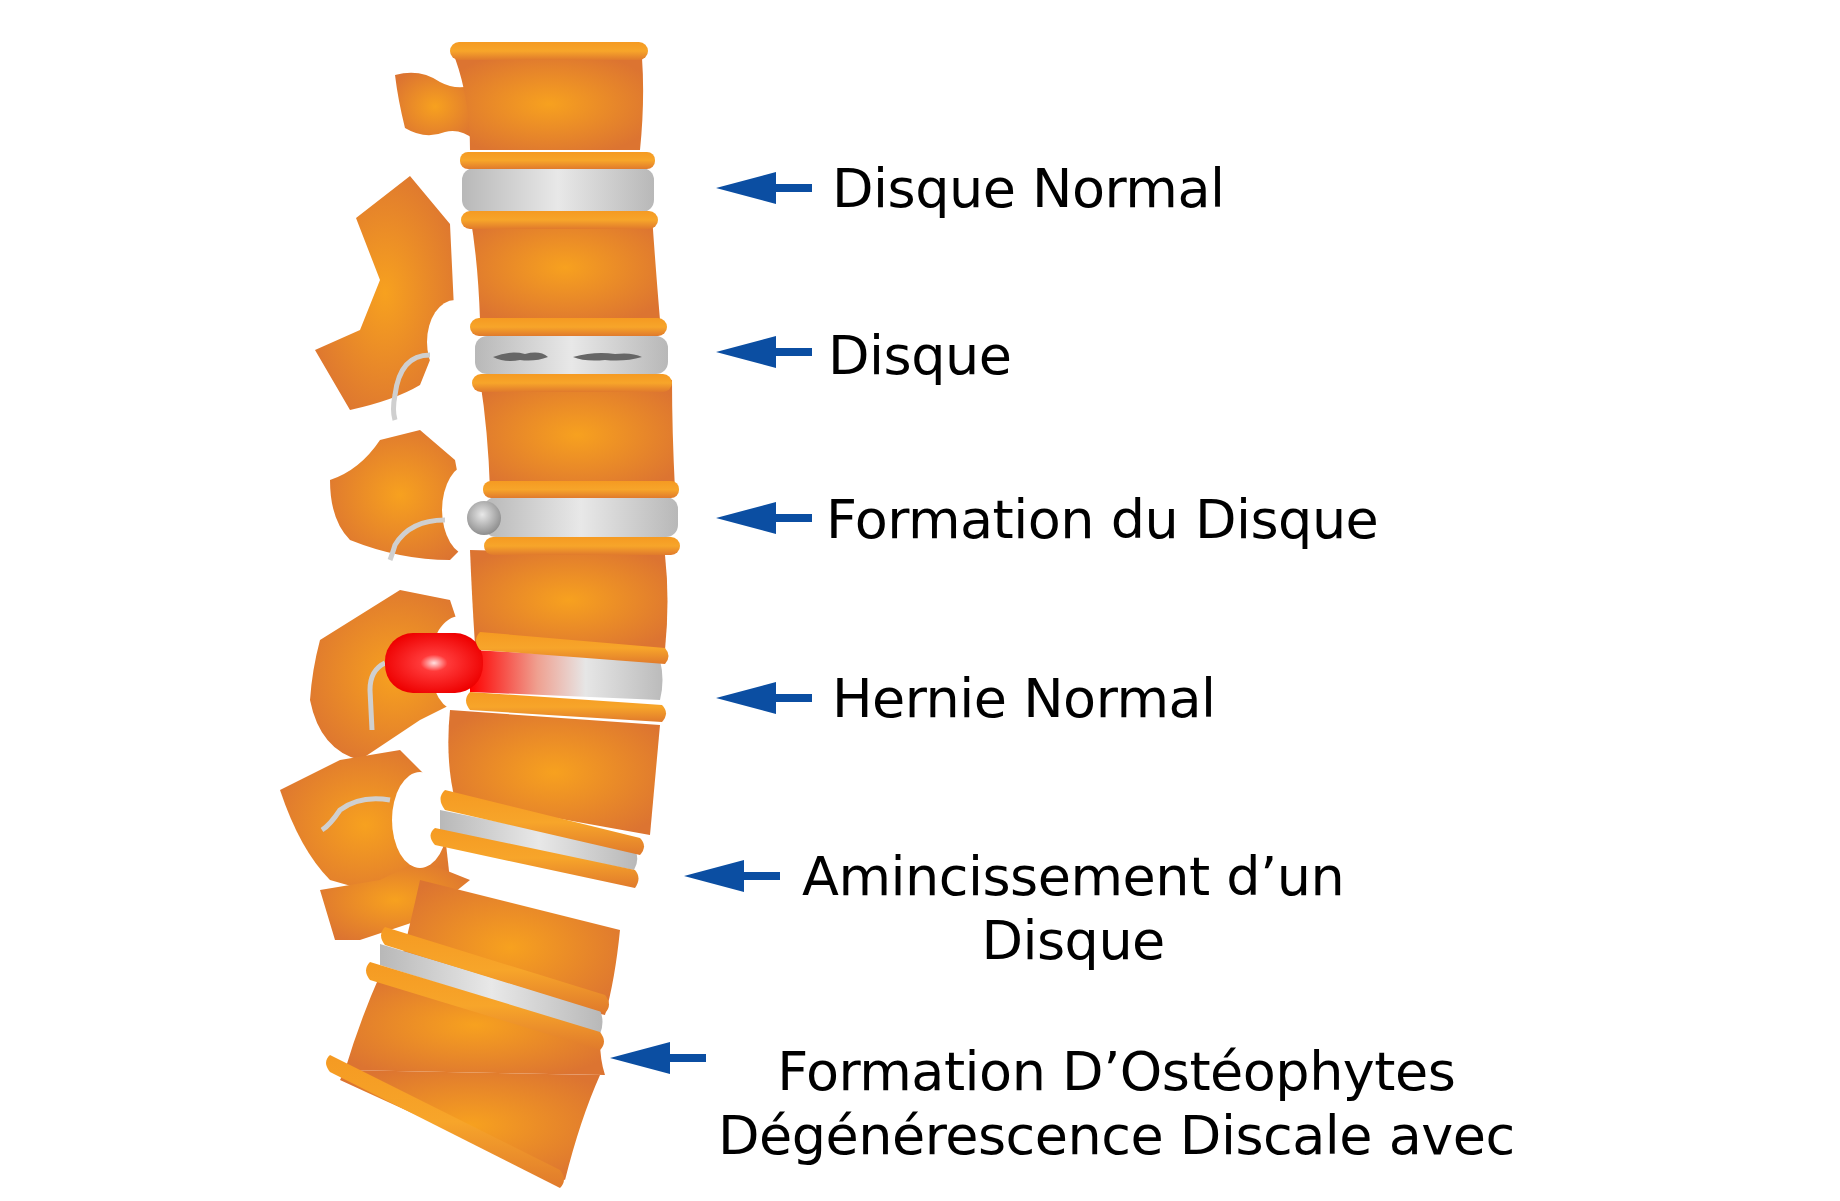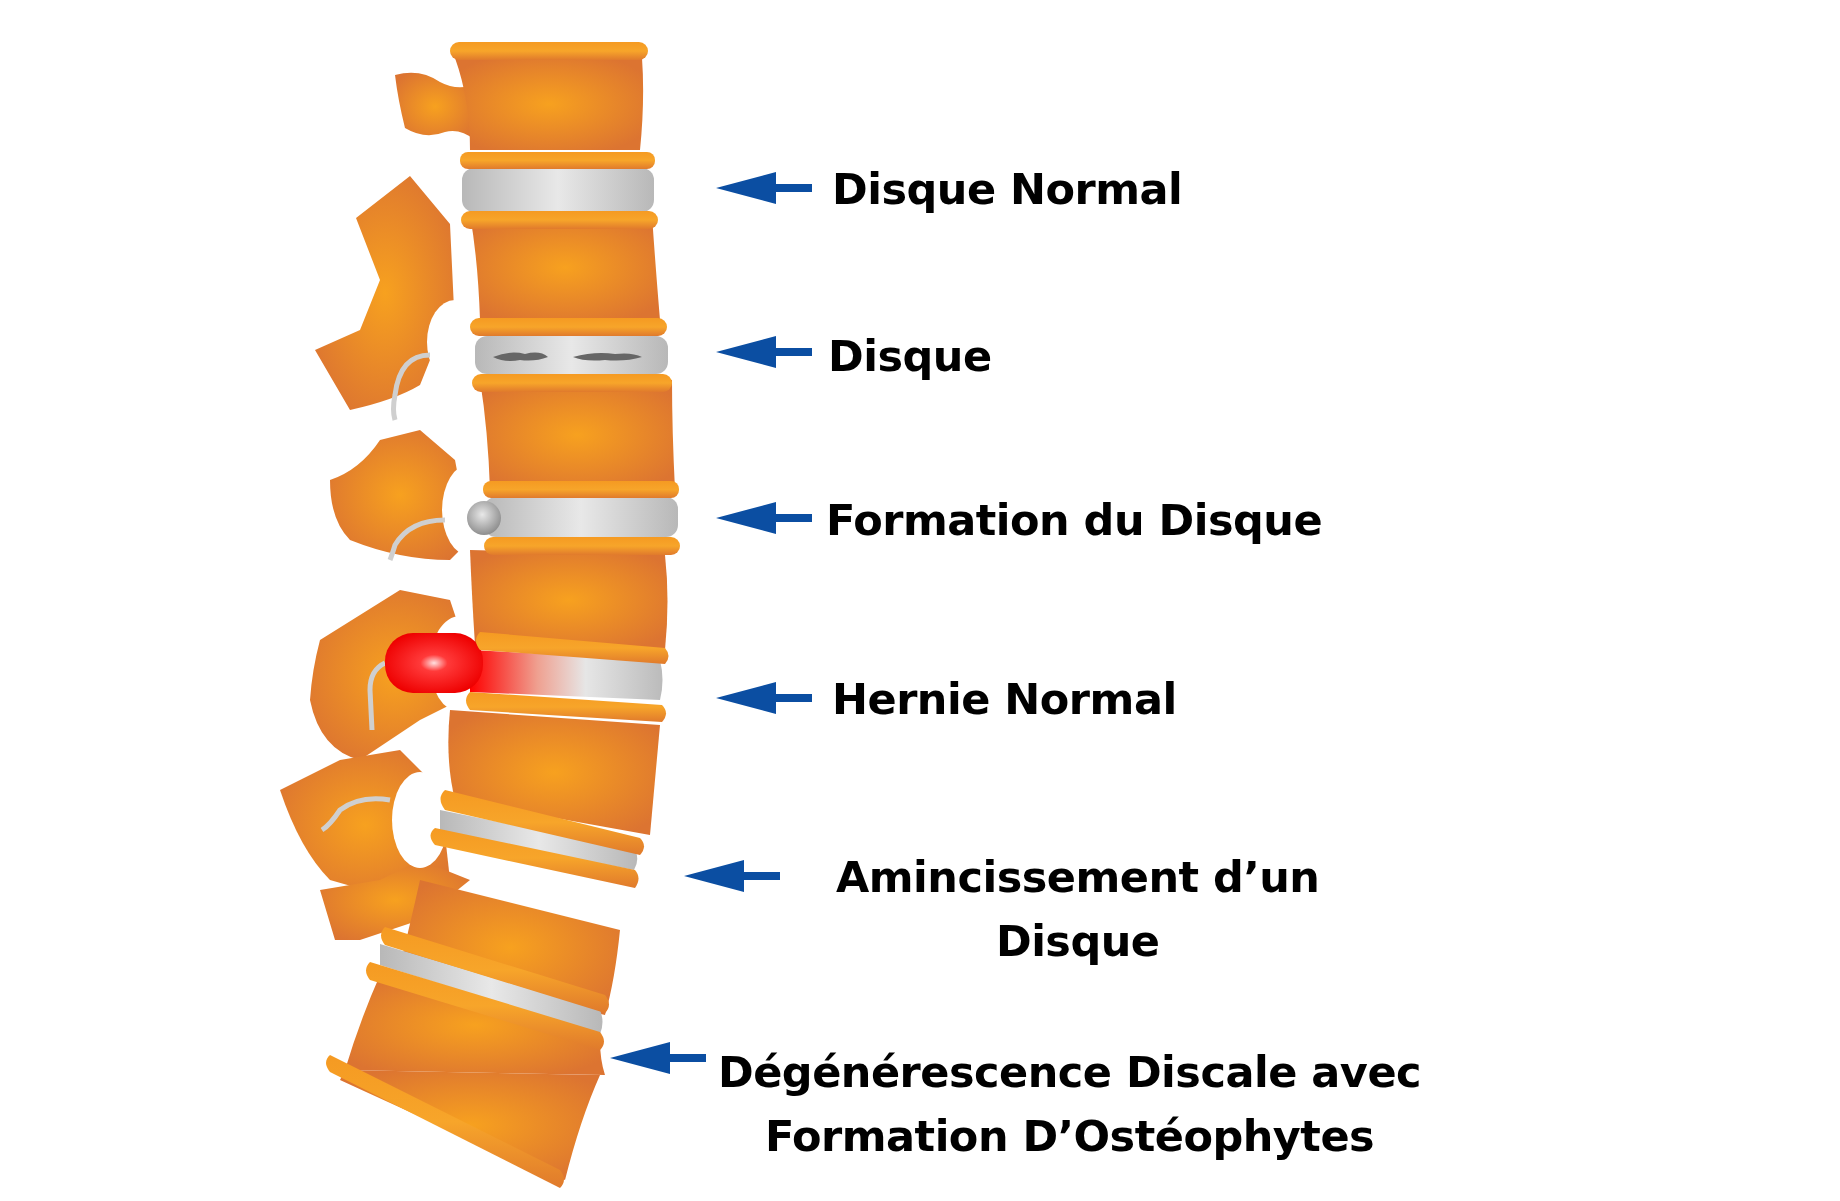--- a/index.html
+++ b/index.html
@@ -1,20 +1,20 @@
 <!DOCTYPE html>
 <html><head>
   <meta charset="utf-8">
   <style>
     html, body { margin: 0; padding: 0; background: #ffffff; }
     body { width: 1840px; height: 1201px; position: relative; overflow: hidden;
            font-family: "DejaVu Sans", "Liberation Sans", sans-serif; }
     #spine-svg { position: absolute; left: 0; top: 0; }
-    .label { position: absolute; color: #000; font-size: 43px; line-height: 64px;
-             white-space: nowrap; letter-spacing: -0.5px; text-align: center; font-weight: bold; }
+    .label { position: absolute; color: #000; font-size: 54px; line-height: 64px;
+             white-space: nowrap; letter-spacing: -0.5px; text-align: center; }
     .label span { display: block; }
     .arrow { position: absolute; }
   </style>
 </head>
 <body>
 
 <svg id="spine-svg" width="1840" height="1201" viewBox="0 0 1840 1201">
   <defs>
     <radialGradient id="bone" cx="50%" cy="50%" r="60%">
       <stop offset="0%" stop-color="#F7A11F"></stop>
@@ -142,20 +142,20 @@
 </div>
 <div class="label" style="left:828px;top:324px;">
   <span>Disque</span>
 </div>
 <div class="label" style="left:826px;top:488px;">
   <span>Formation du Disque</span>
 </div>
 <div class="label" style="left:832px;top:667px;">
   <span>Hernie Normal</span>
 </div>
-<div class="label" style="left:836px;top:845px;">
+<div class="label" style="left:802px;top:845px;">
   <span>Amincissement d’un</span>
   <span>Disque</span>
 </div>
 <div class="label" style="left:718px;top:1040px;">
+  <span>Formation D’Ostéophytes</span>
   <span>Dégénérescence Discale avec</span>
-  <span>Formation D’Ostéophytes</span>
 </div>
 
 </body></html>

